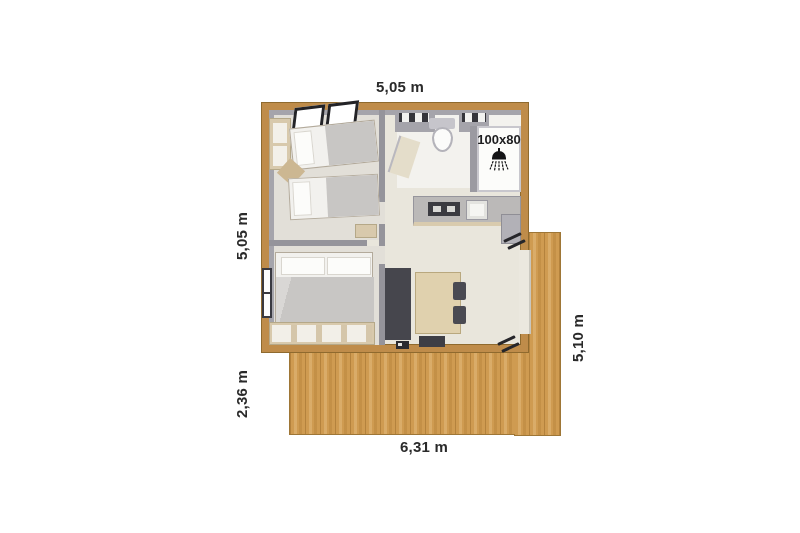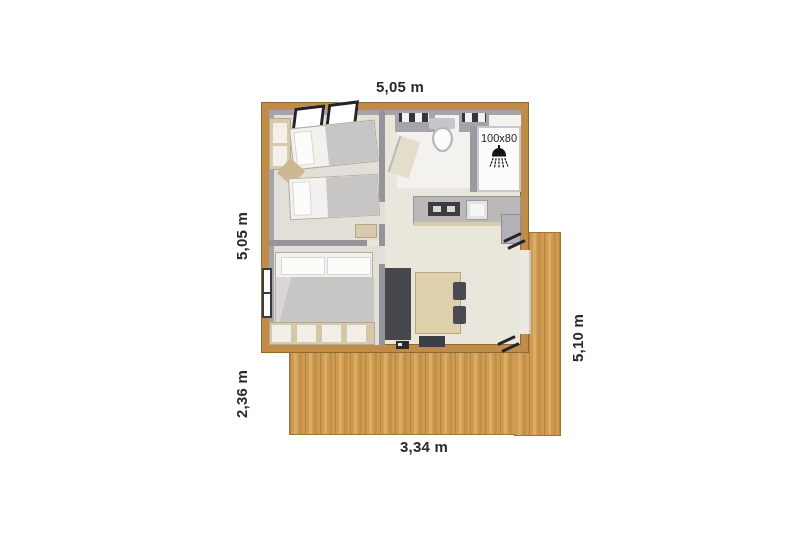--- a/index.html
+++ b/index.html
@@ -32,21 +32,21 @@
         transform:skewX(-14deg);}
 
   
   .dim{position:absolute;font-weight:bold;font-size:15px;color:#2a2a2a;white-space:nowrap;
        letter-spacing:.2px;}
   .dim.h{transform:translate(-50%,-50%);}
   .dim.v{transform:translate(-50%,-50%) rotate(-90deg);}
   .shower-box{position:absolute;left:208px;top:16px;width:44px;height:66px;box-sizing:border-box;
     background:#fcfcfa;border:2px solid #c8c7cd;display:flex;flex-direction:column;
     align-items:center;justify-content:flex-start;padding-top:4px;}
-  .shower-size{font-weight:normal;font-size:11px;color:#1d1d1f;letter-spacing:0;text-align:center;}
+  .shower-size{font-weight:bold;font-size:13px;color:#1d1d1f;letter-spacing:0;text-align:center;}
 
   .door-mark{position:absolute;width:26px;height:18px;}
   .door-mark .bar{position:absolute;width:19px;height:3px;background:#26262a;border-radius:1px;
     transform:rotate(-25deg);}
 </style>
 </head>
 <body>
 
 <div class="canvas">
 
@@ -160,16 +160,16 @@
     <div class="bar" style="left:0;top:3px;"></div>
     <div class="bar" style="left:4px;top:10px;"></div>
   </div>
   <div class="abs" style="left:396px;top:341px;width:13px;height:8px;background:#2a2a2f;">
     <div class="abs" style="left:2px;top:2px;width:4px;height:3px;background:#e6e6e3;"></div>
   </div>
 
   <div class="dim h" style="left:400px;top:86px;">5,05 m</div>
   <div class="dim v" style="left:241px;top:236px;">5,05 m</div>
   <div class="dim v" style="left:241px;top:394px;">2,36 m</div>
-  <div class="dim h" style="left:424px;top:446px;">3,34 m</div>
+  <div class="dim h" style="left:424px;top:446px;">6,31 m</div>
   <div class="dim v" style="left:577px;top:338px;">5,10 m</div>
 
 </div>
 
 </body></html>

